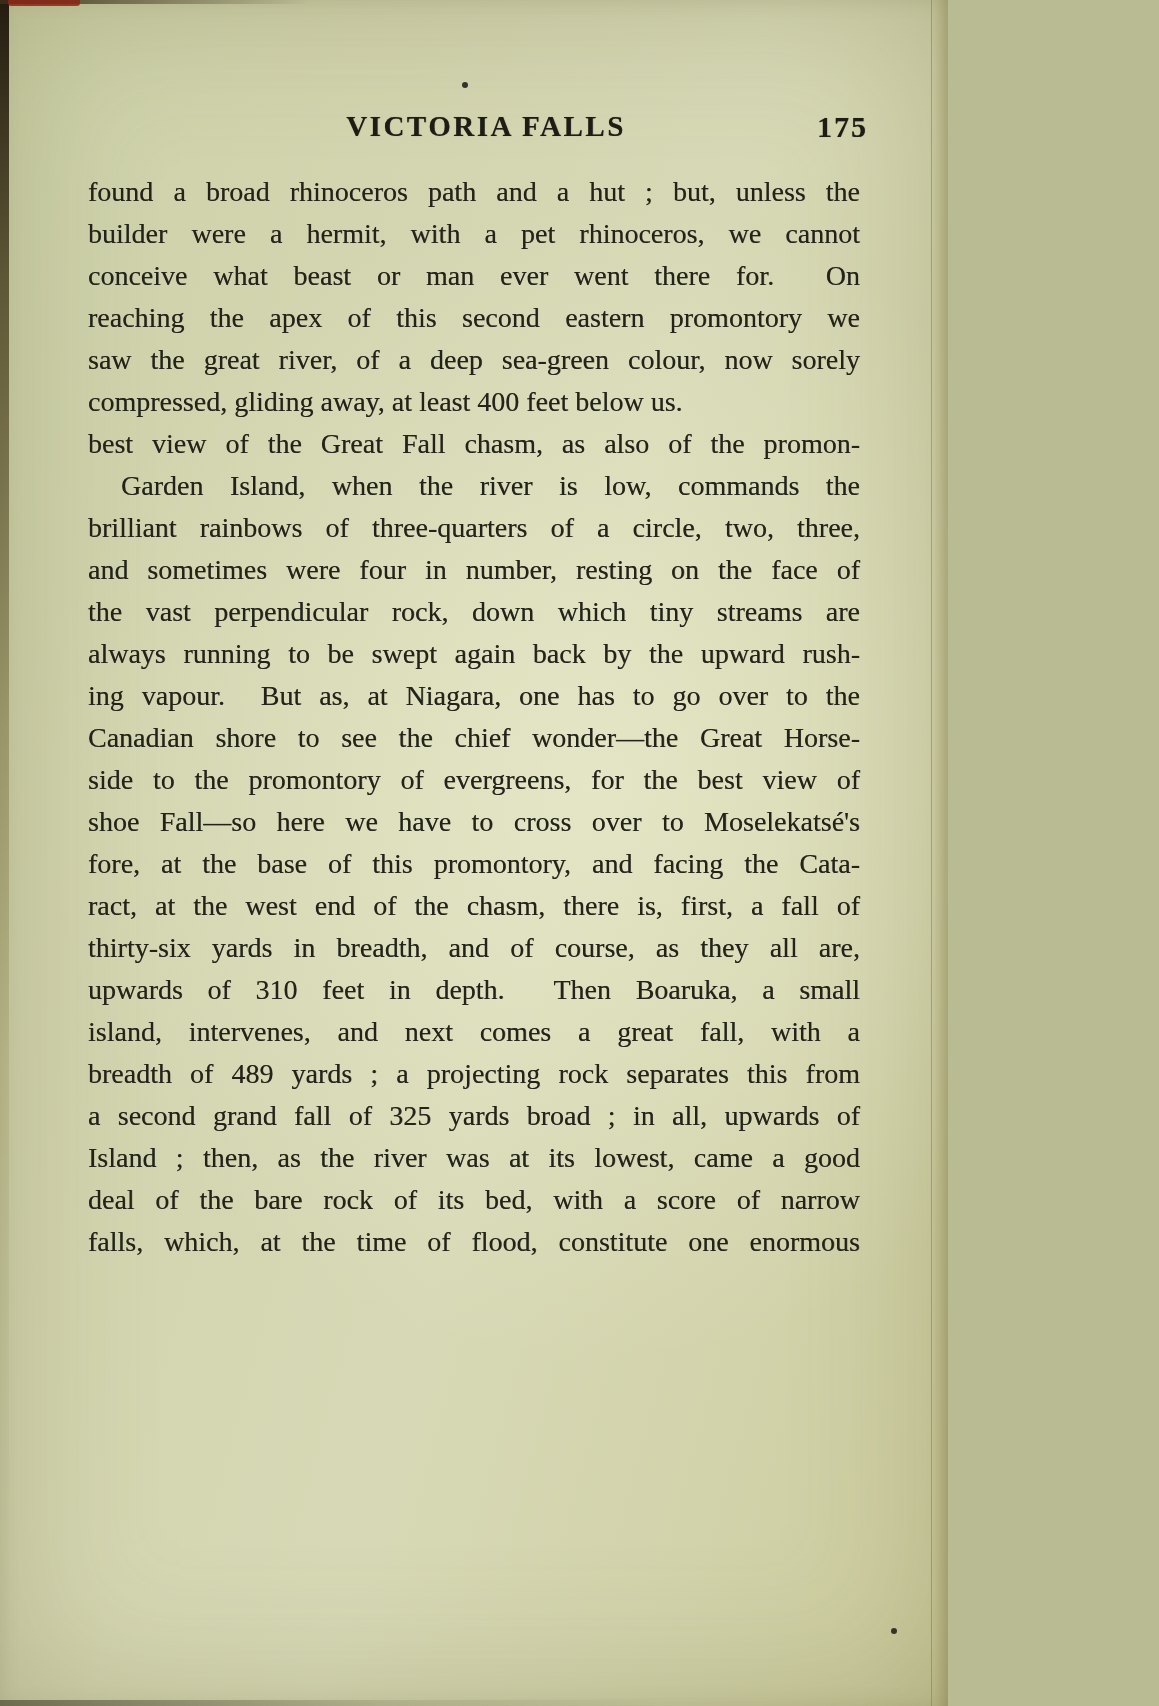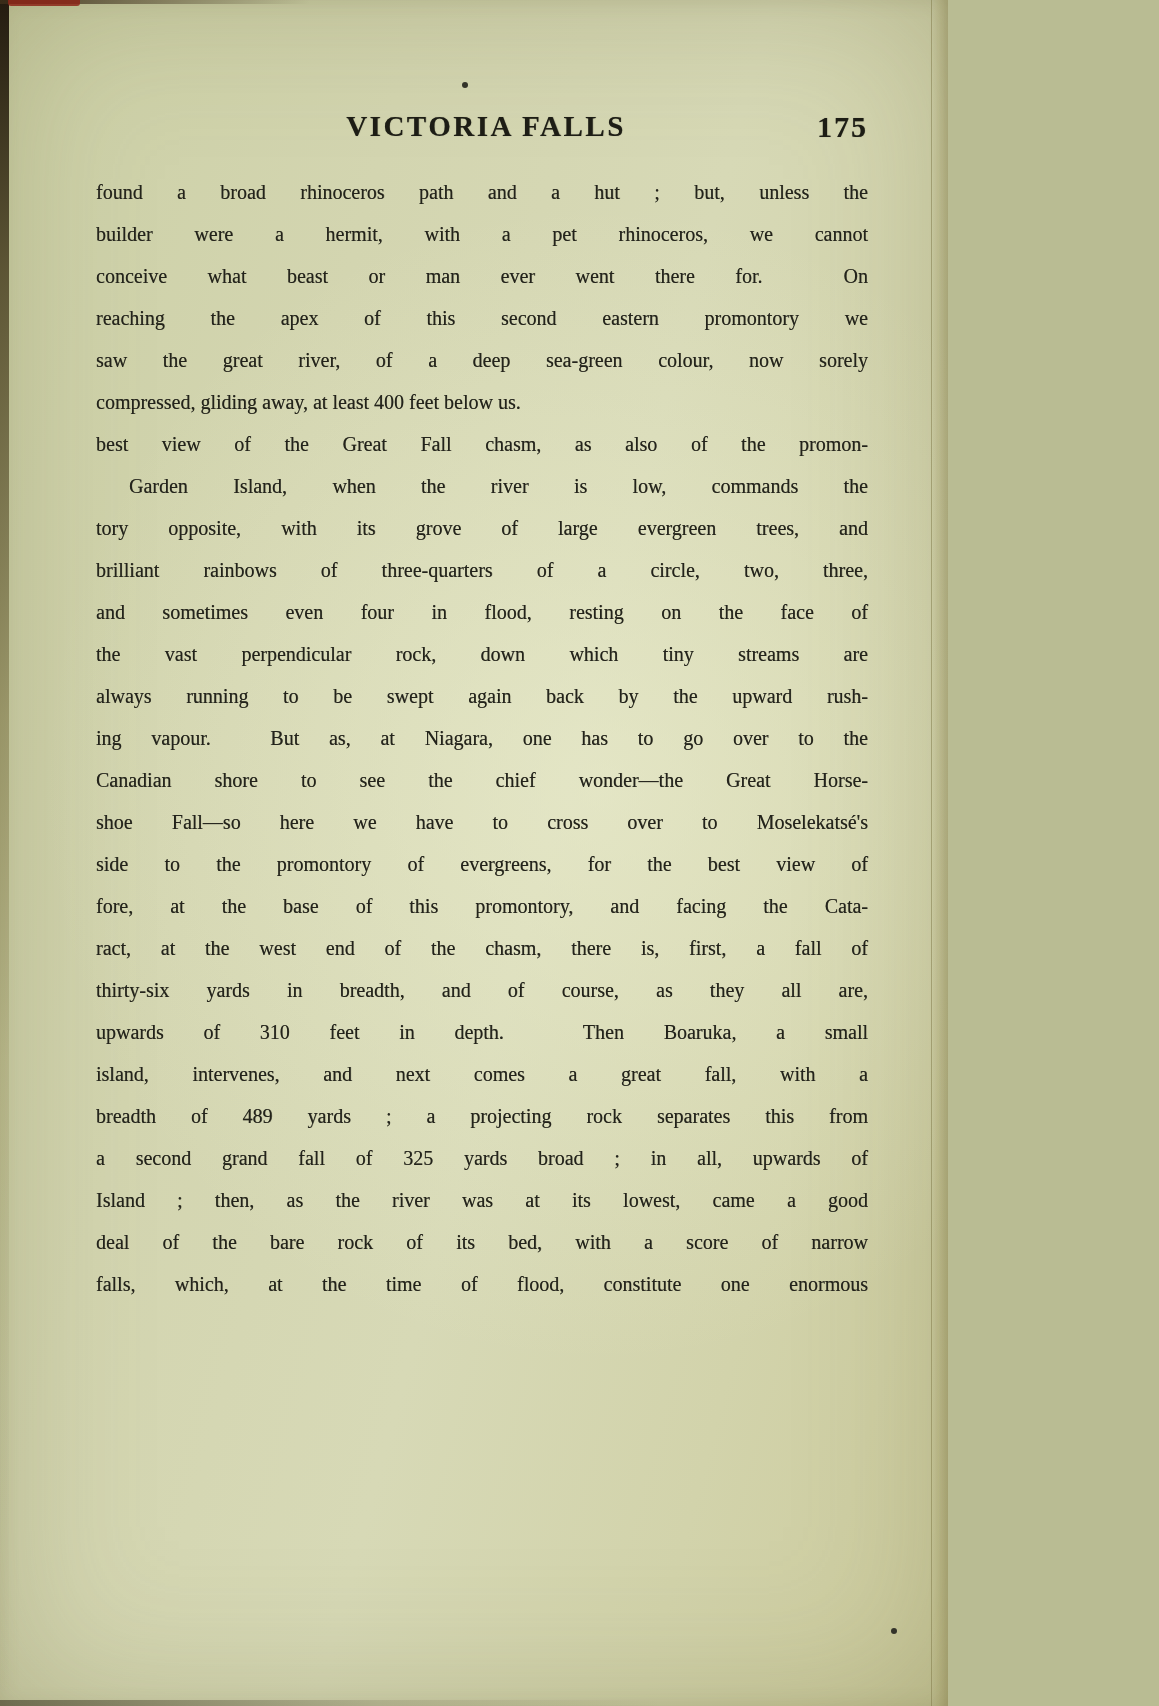--- a/index.html
+++ b/index.html
@@ -62,22 +62,22 @@
     text-shadow: 0.3px 0.3px 0.7px rgba(25,25,15,0.5);
   }
   .pagenum {
     position: absolute; right: 4px; top: 0;
     font-size: 30px; font-weight: bold; letter-spacing: 2px;
     color: #1d1d15;
     text-shadow: 0.3px 0.3px 0.7px rgba(25,25,15,0.5);
   }
   
   .text-block {
-    position: absolute; left: 96px; top: 171px; width: 772px;
-    font-size: 20px; line-height: 42px;
+    position: absolute; left: 88px; top: 171px; width: 772px;
+    font-size: 28px; line-height: 42px;
     color: #23231b;
     text-shadow: 0.3px 0.3px 0.6px rgba(25,25,15,0.5);
   }
   .line {
     text-align: justify;
     text-align-last: justify;
     text-justify: inter-word;
     white-space: normal;
   }
   .line.end-para { text-align-last: left; }
@@ -103,29 +103,28 @@
 
   <div class="text-block">
     <div class="line">found a broad rhinoceros path and a hut ; but, unless the</div>
     <div class="line">builder were a hermit, with a pet rhinoceros, we cannot</div>
     <div class="line">conceive what beast or man ever went there for.&nbsp; On</div>
     <div class="line">reaching the apex of this second eastern promontory we</div>
     <div class="line">saw the great river, of a deep sea-green colour, now sorely</div>
     <div class="line end-para">compressed, gliding away, at least 400 feet below us.</div>
     <div class="line">best view of the Great Fall chasm, as also of the promon-</div>
     <div class="line indent">Garden Island, when the river is low, commands the</div>
-    <div class="line">tory opposite, with its grove of large evergreen trees, and</div>
     <div class="line">brilliant rainbows of three-quarters of a circle, two, three,</div>
-    <div class="line">and sometimes even four in flood, resting on the face of</div>
+    <div class="line">and sometimes were four in number, resting on the face of</div>
     <div class="line">the vast perpendicular rock, down which tiny streams are</div>
     <div class="line">always running to be swept again back by the upward rush-</div>
     <div class="line">ing vapour.&nbsp; But as, at Niagara, one has to go over to the</div>
     <div class="line">Canadian shore to see the chief wonder—the Great Horse-</div>
+    <div class="line">side to the promontory of evergreens, for the best view of</div>
     <div class="line">shoe Fall—so here we have to cross over to Moselekatsé's</div>
-    <div class="line">side to the promontory of evergreens, for the best view of</div>
     <div class="line">fore, at the base of this promontory, and facing the Cata-</div>
     <div class="line">ract, at the west end of the chasm, there is, first, a fall of</div>
     <div class="line">thirty-six yards in breadth, and of course, as they all are,</div>
     <div class="line">upwards of 310 feet in depth.&nbsp; Then Boaruka, a small</div>
     <div class="line">island, intervenes, and next comes a great fall, with a</div>
     <div class="line">breadth of 489 yards ; a projecting rock separates this from</div>
     <div class="line">a second grand fall of 325 yards broad ; in all, upwards of</div>
     <div class="line">Island ; then, as the river was at its lowest, came a good</div>
     <div class="line">deal of the bare rock of its bed, with a score of narrow</div>
     <div class="line">falls, which, at the time of flood, constitute one enormous</div>

